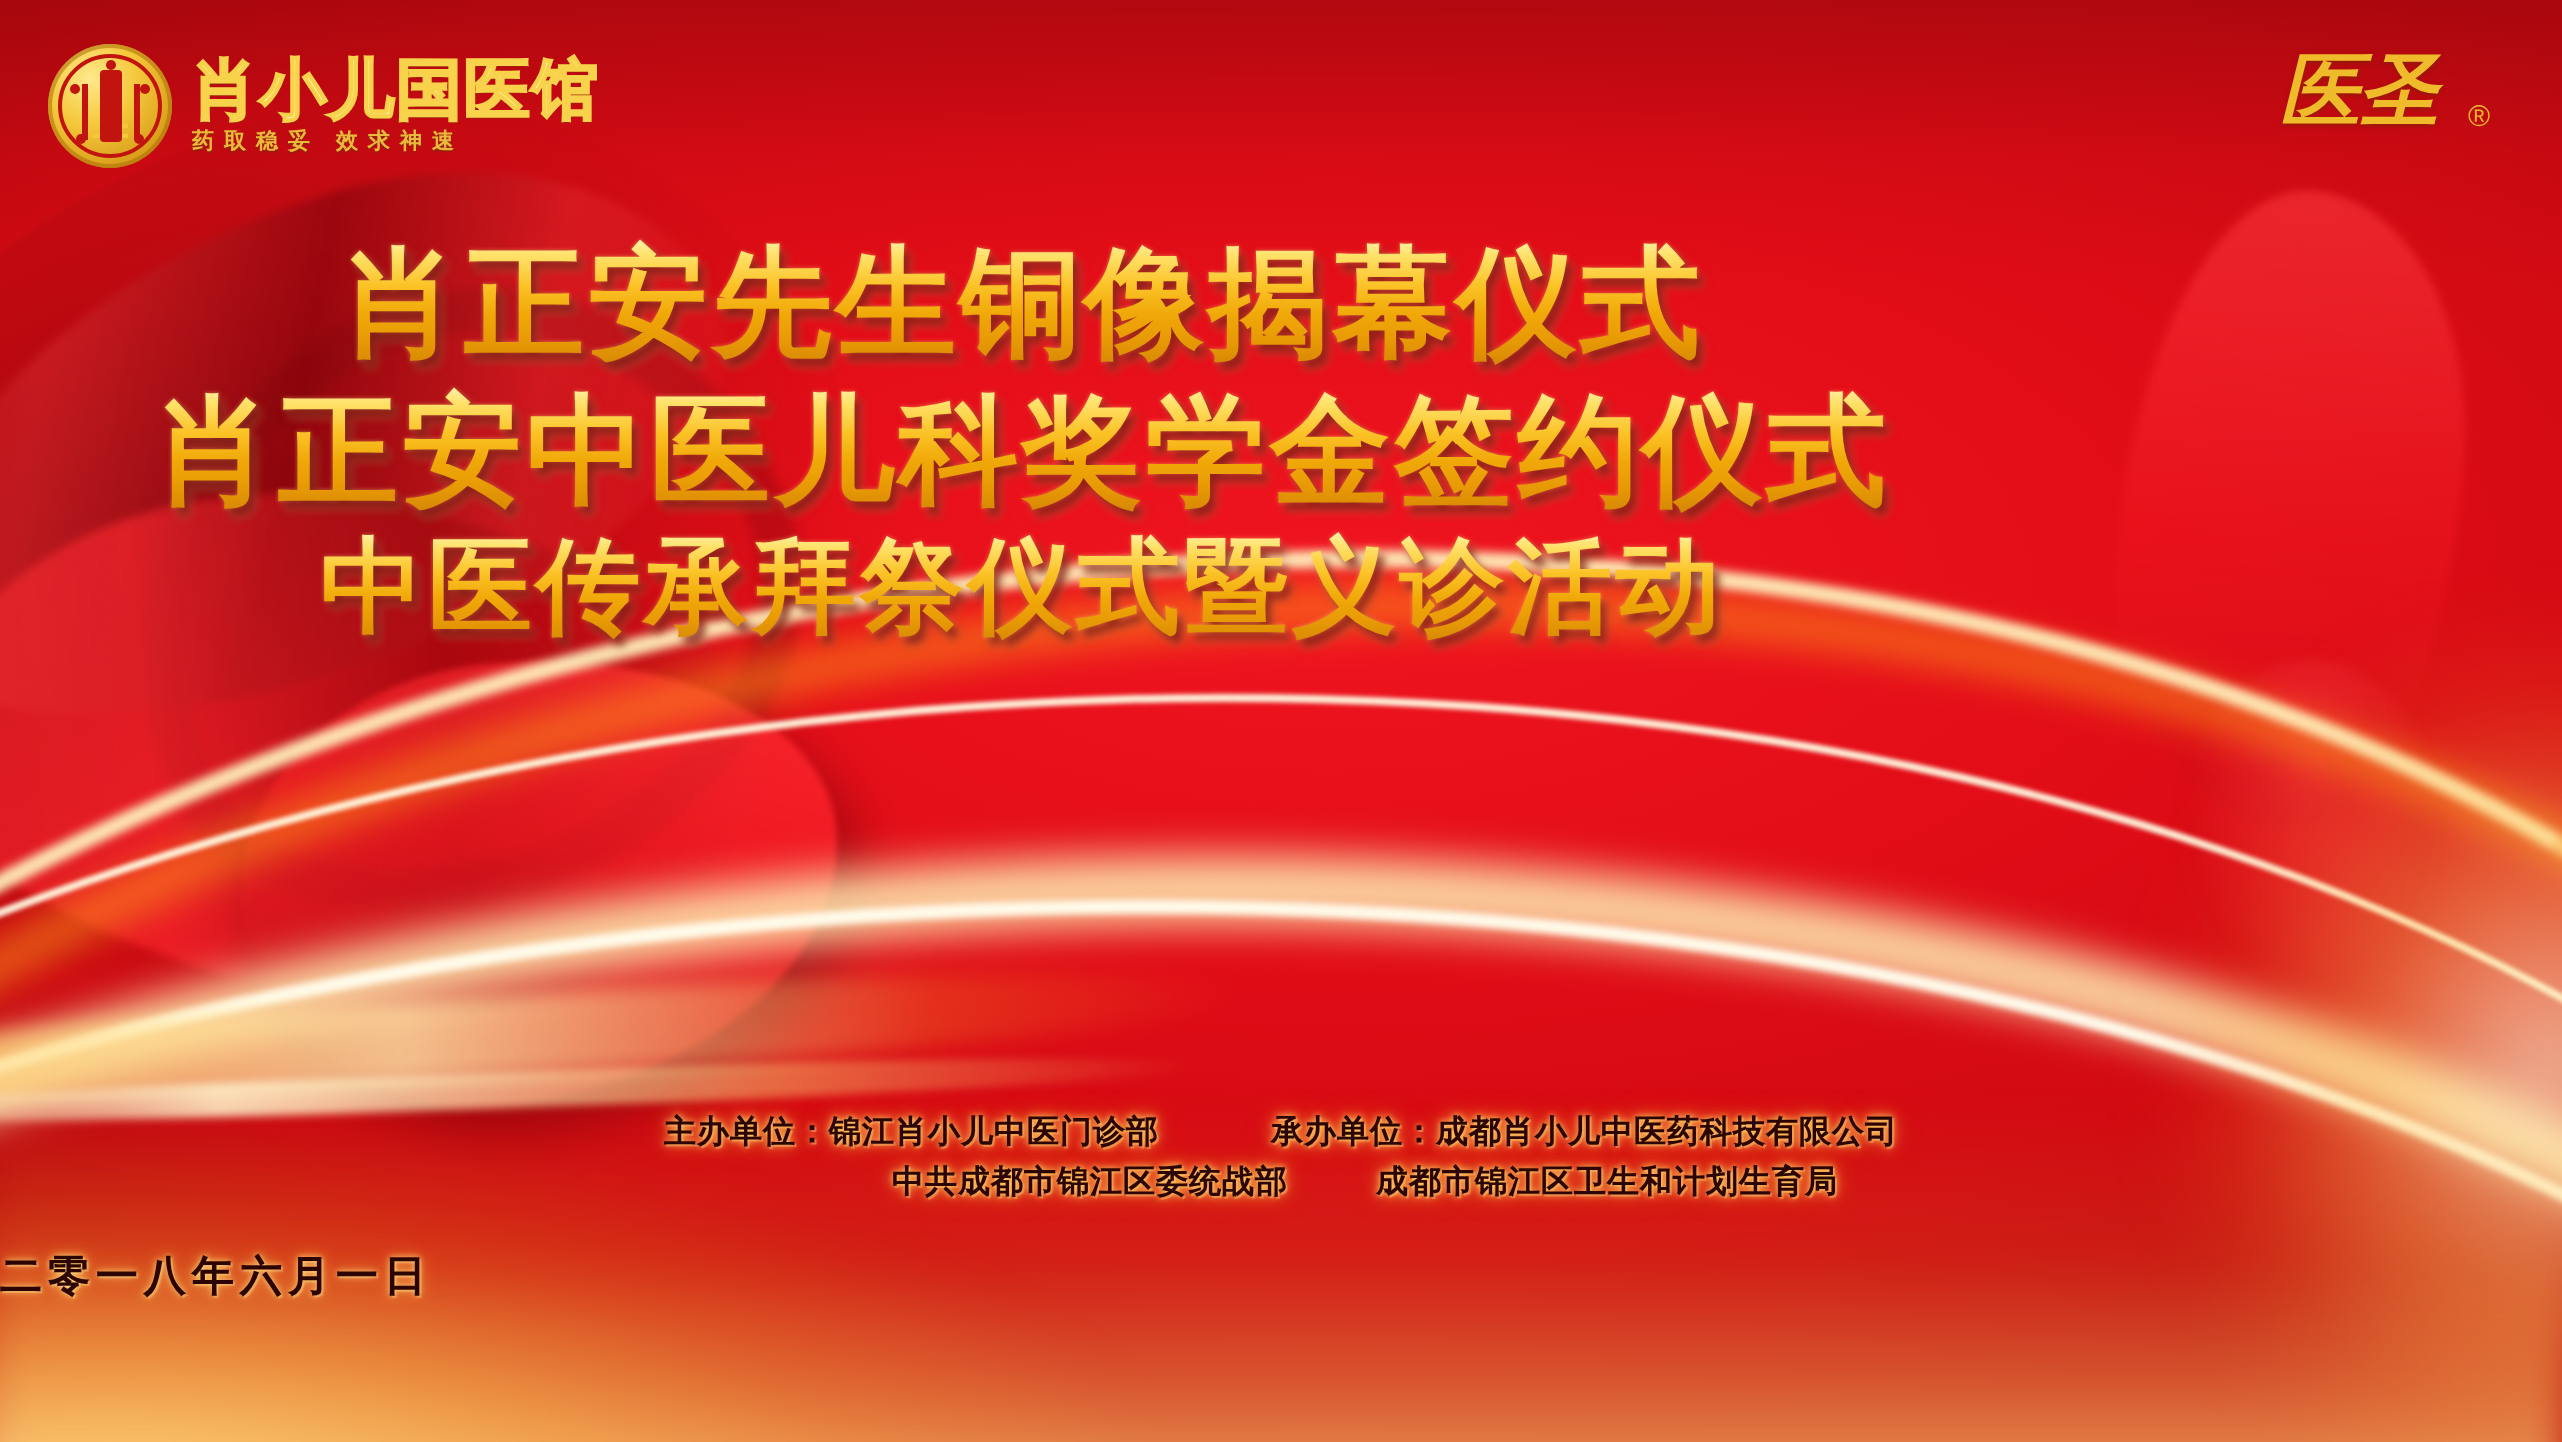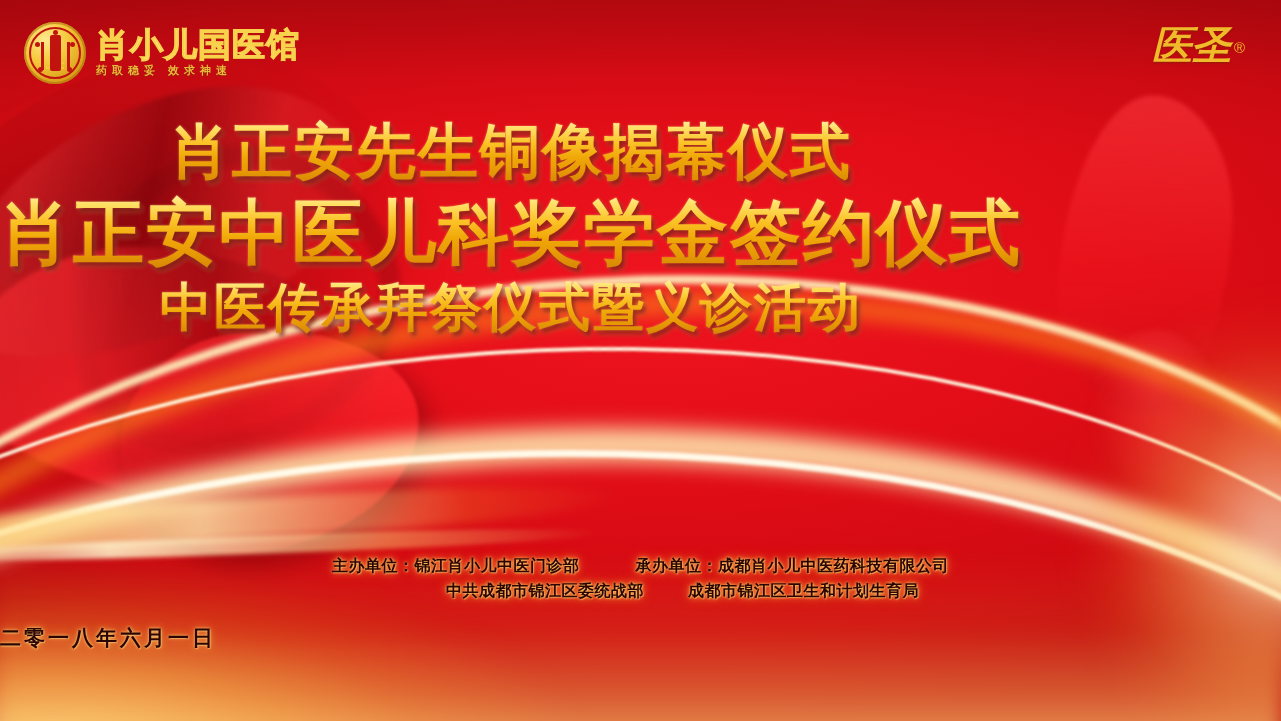--- a/index.html
+++ b/index.html
@@ -214,21 +214,21 @@
     text-shadow:0 1px 0 rgba(120,60,0,.45);
   }
   #logo-slogan{
     font-size:11px; letter-spacing:5px; font-weight:bold;
     color:#e8b93a;
     text-shadow:0 1px 0 rgba(110,50,0,.5);
   }
   #logo-right{
     position:absolute; right:36px; top:26px;
     z-index:20;
-    display:flex; align-items:center; gap:4px;
+    display:flex; align-items:flex-end; gap:16px;
   }
   #logo-right-mark{
     font-family:"Liberation Serif","DejaVu Serif",serif;
     font-size:40px; font-weight:bold; font-style:italic;
     color:#f0bb2a; line-height:1;
     letter-spacing:-1px;
     text-shadow:0 1px 2px rgba(110,45,0,.55);
   }
   #logo-right-reg{
     font-size:15px; color:#f0bb2a; line-height:1;
@@ -250,21 +250,21 @@
         #fff3b0 0%, #ffe169 14%, #fbc226 36%,
         #f0a808 56%, #e89a05 74%, #d98a04 90%, #c77a03 100%);
     -webkit-background-clip:text;
     background-clip:text;
     color:transparent;
     -webkit-text-fill-color:transparent;
     filter:drop-shadow(3px 4px 2px rgba(110,6,10,.72)) drop-shadow(0 0 1px rgba(255,220,120,.5));
     white-space:nowrap;
   }
   #title-line-1{ font-size:60px; }
-  #title-line-2{ font-size:71px; margin-top:4px; }
+  #title-line-2{ font-size:60px; margin-top:4px; }
   #title-line-3{ font-size:52px; margin-top:4px; }
 
   
   #credits{
     position:absolute; left:0; top:556px; width:1281px;
     z-index:25;
   }
   .credit-row{
     display:flex; justify-content:center; align-items:baseline;
     white-space:nowrap;

